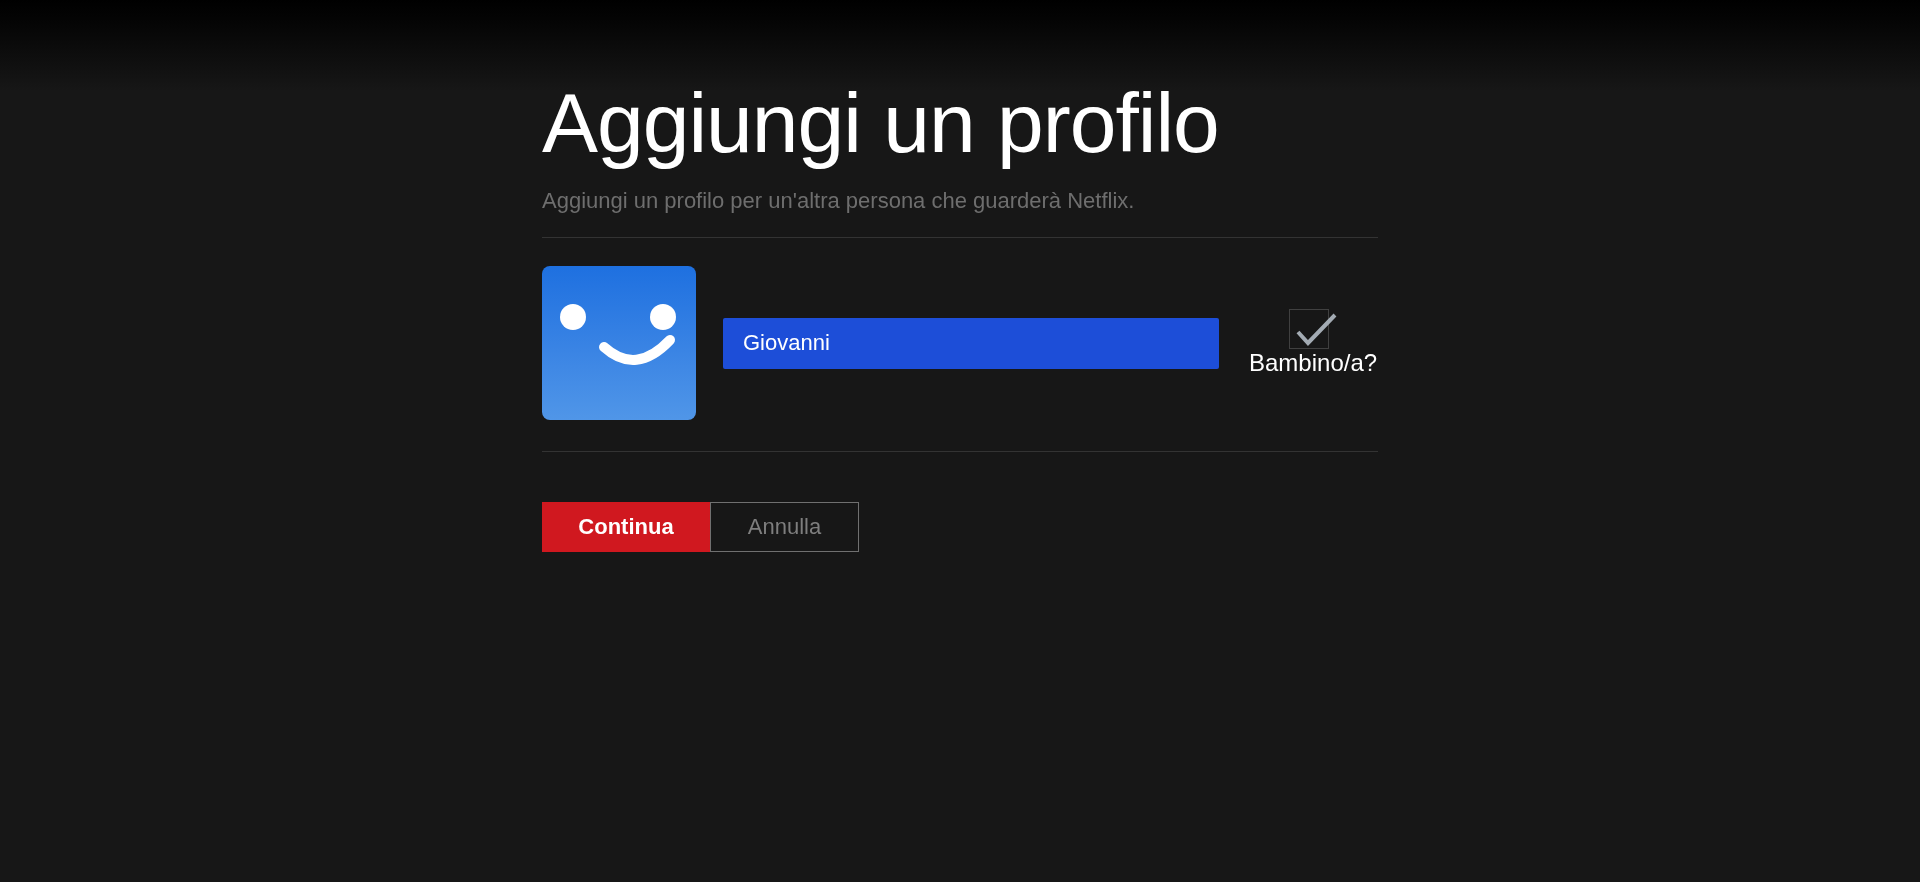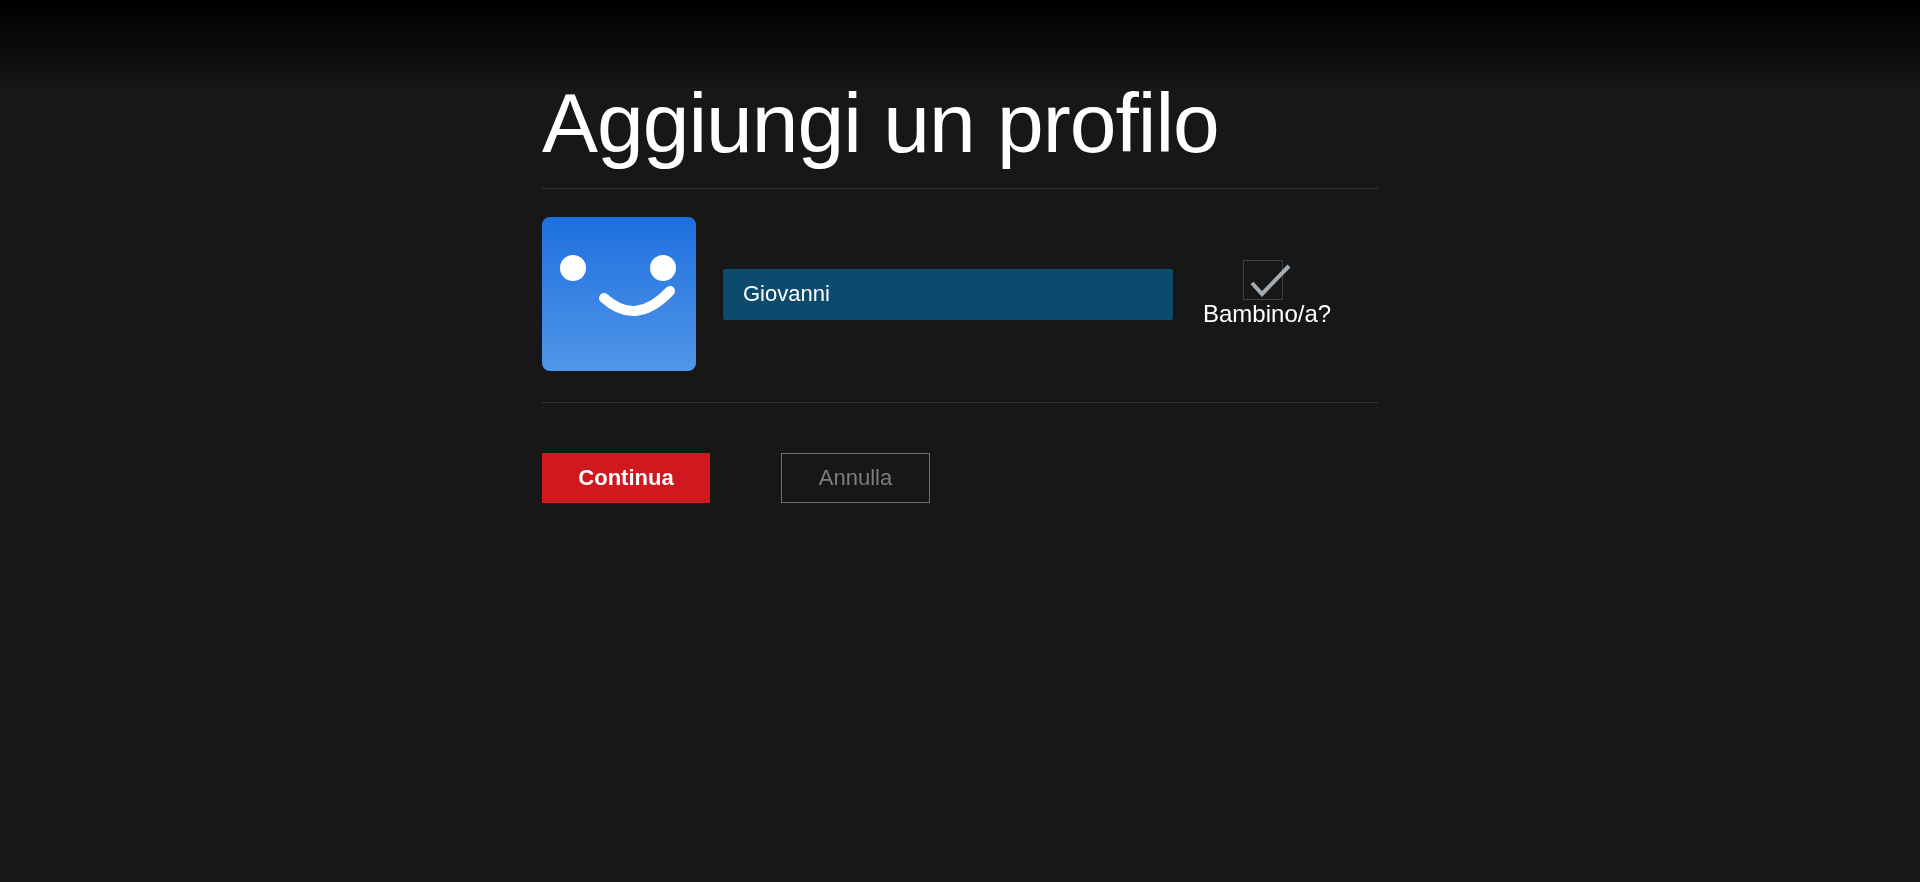--- a/index.html
+++ b/index.html
@@ -62,23 +62,23 @@
     height: 154px;
     border-radius: 8px;
     background: linear-gradient(180deg, #1e70e0 0%, #3a84e4 55%, #5096e8 100%);
     flex: 0 0 auto;
     position: relative;
   }
   .avatar svg { display: block; }
   .name-input {
     box-sizing: border-box;
     margin-left: 27px;
-    width: 450px;
+    width: 496px;
     height: 51px;
-    background: #0c4a6e;
+    background: #1d4ed8;
     border: none;
     border-radius: 2px;
     outline: none;
     color: #ffffff;
     font-size: 22px;
     font-family: "Liberation Sans", "DejaVu Sans", sans-serif;
     padding: 0 20px;
   }
   .kids-wrap {
     margin-left: 21px;
@@ -106,56 +106,55 @@
     margin-left: 9px;
     color: #ffffff;
     font-size: 24px;
     font-weight: 400;
     white-space: nowrap;
   }
   .buttons-row {
     margin-top: 50px;
     display: flex;
     align-items: center;
-    gap: 46px;
   }
   .btn {
     box-sizing: border-box;
     height: 50px;
     font-family: "Liberation Sans", "DejaVu Sans", sans-serif;
     font-size: 22px;
     cursor: pointer;
     display: flex;
     align-items: center;
     justify-content: center;
   }
   .btn-continue {
     width: 168px;
     background: #d0181f;
     border: none;
     color: #ffffff;
     font-weight: 700;
   }
   .btn-cancel {
     width: 149px;
-    margin-left: 25px;
     background: transparent;
     border: 1px solid #707070;
     color: #7e7e7e;
     font-weight: 400;
   }
 </style>
 </head>
 <body>
 
 <div class="page">
   <div class="top-gradient"></div>
 
   <div class="content">
     <h1 class="title">Aggiungi un profilo</h1>
+    <p class="subtitle">Aggiungi un profilo per un'altra persona che guarderà Netflix.</p>
 
     <hr class="divider">
 
     <div class="profile-row">
       <div class="avatar">
         <span>
           <svg width="154" height="154" viewBox="0 0 154 154">
             <circle cx="31" cy="51" r="13" fill="#ffffff"></circle>
             <circle cx="121" cy="51" r="13" fill="#ffffff"></circle>
             <path d="M 62 81 Q 94 110 128 74" fill="none" stroke="#ffffff" stroke-width="10" stroke-linecap="round"></path>

